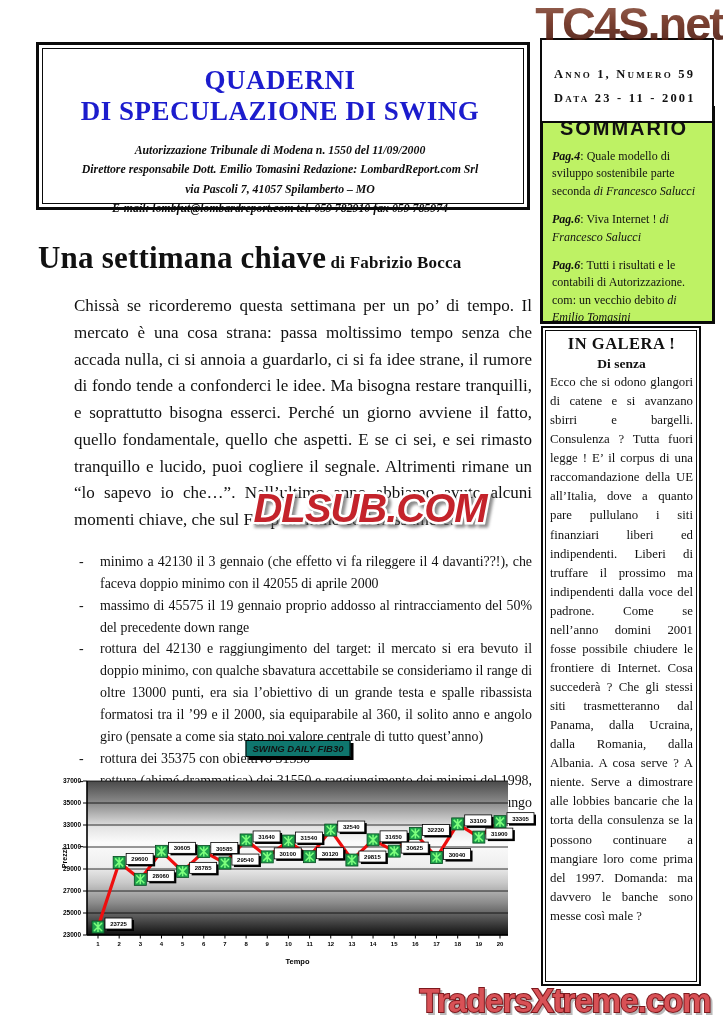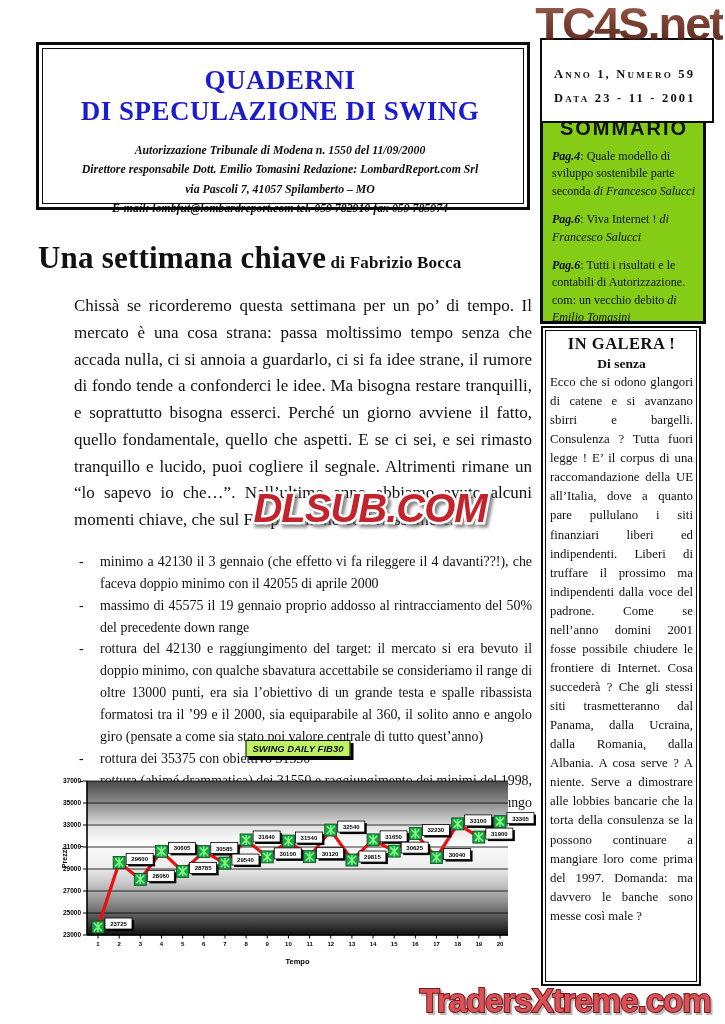--- a/index.html
+++ b/index.html
@@ -25,21 +25,21 @@
         opacity:.9;}
 
   
   .issue-box{position:absolute;left:540px;top:38px;width:158px;height:58px;
              border:2px solid #0a0a0a;background:#fff;padding:23px 0 0 12px;z-index:4;}
   .issue-line{font-variant:small-caps;font-weight:bold;font-size:12.5px;
               letter-spacing:2.2px;line-height:1.9;}
 
   
   .sommario{position:absolute;left:540px;top:106px;width:144px;height:204px;
-            border:3px solid #0a0a0a;background:#84cc16;padding:8px 7px 0 9px;}
+            border:3px solid #0a0a0a;background:#bef264;padding:8px 16px 0 9px;}
   .som-title{font-family:"Liberation Sans",sans-serif;font-weight:bold;
              font-size:20px;letter-spacing:2px;text-align:center;margin-bottom:8px;}
   .som-item{font-size:12px;line-height:1.45;margin-bottom:11px;text-align:left;}
   .som-item .pg{font-weight:bold;font-style:italic;}
   .som-item .auth{font-style:italic;}
 
   
   .article{position:absolute;left:30px;top:232px;width:502px;}
   .headline{font-size:31px;font-weight:bold;letter-spacing:.2px;margin:8px;}
   .byline{font-size:17px;font-weight:bold;}
@@ -56,21 +56,21 @@
           border:2px solid #0a0a0a;background:#fff;padding:6px 6px 0 7px;
           box-shadow:inset 0 0 0 2px #fff, inset 0 0 0 3px #0a0a0a;overflow:hidden;}
   .gal-title{font-size:16.5px;font-weight:bold;text-align:center;letter-spacing:.5px;}
   .gal-byline{font-size:13.5px;font-weight:bold;text-align:center;margin:2px 0 1px 0;}
   .gal-body{font-size:12.8px;line-height:1.49;text-align:justify;}
 
   
   .chart{position:absolute;left:54px;top:733px;width:482px;height:242px;}
   .chart svg{position:absolute;left:0;top:0;}
   .chart-title-box{position:absolute;left:244px;top:7px;transform:translateX(-50%);
-                   background:#bef264;border:1px solid #000;box-shadow:3px 3px 0 #000;
+                   background:#0f766e;border:1px solid #000;box-shadow:3px 3px 0 #000;
                    padding:2px 6px;font-family:"Liberation Sans",sans-serif;
                    font-weight:bold;font-style:italic;font-size:9.5px;white-space:nowrap;z-index:3;}
 
   
   .traders{position:absolute;left:408px;top:979px;z-index:20;}
 </style>
 </head>
 <body>
 
 <div class="tc4s">TC4S.net</div>

